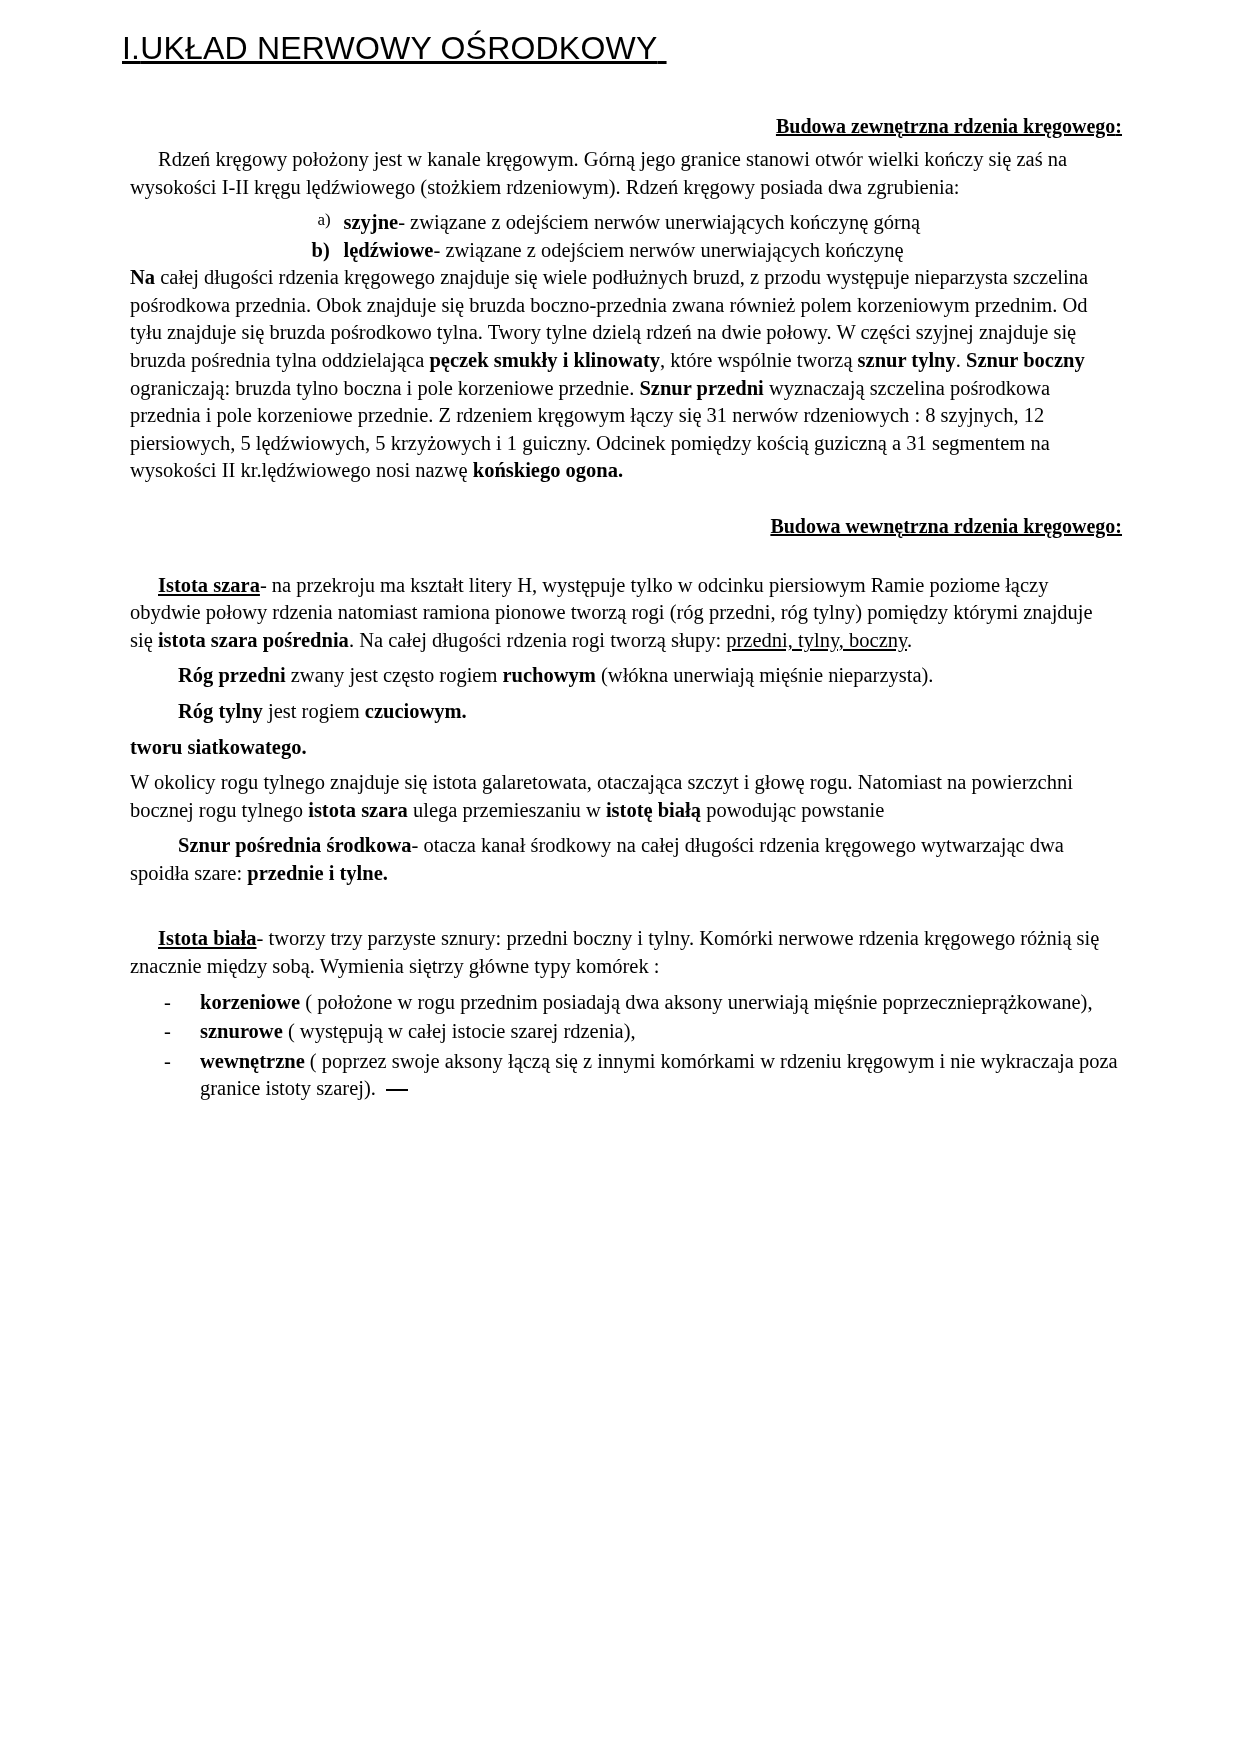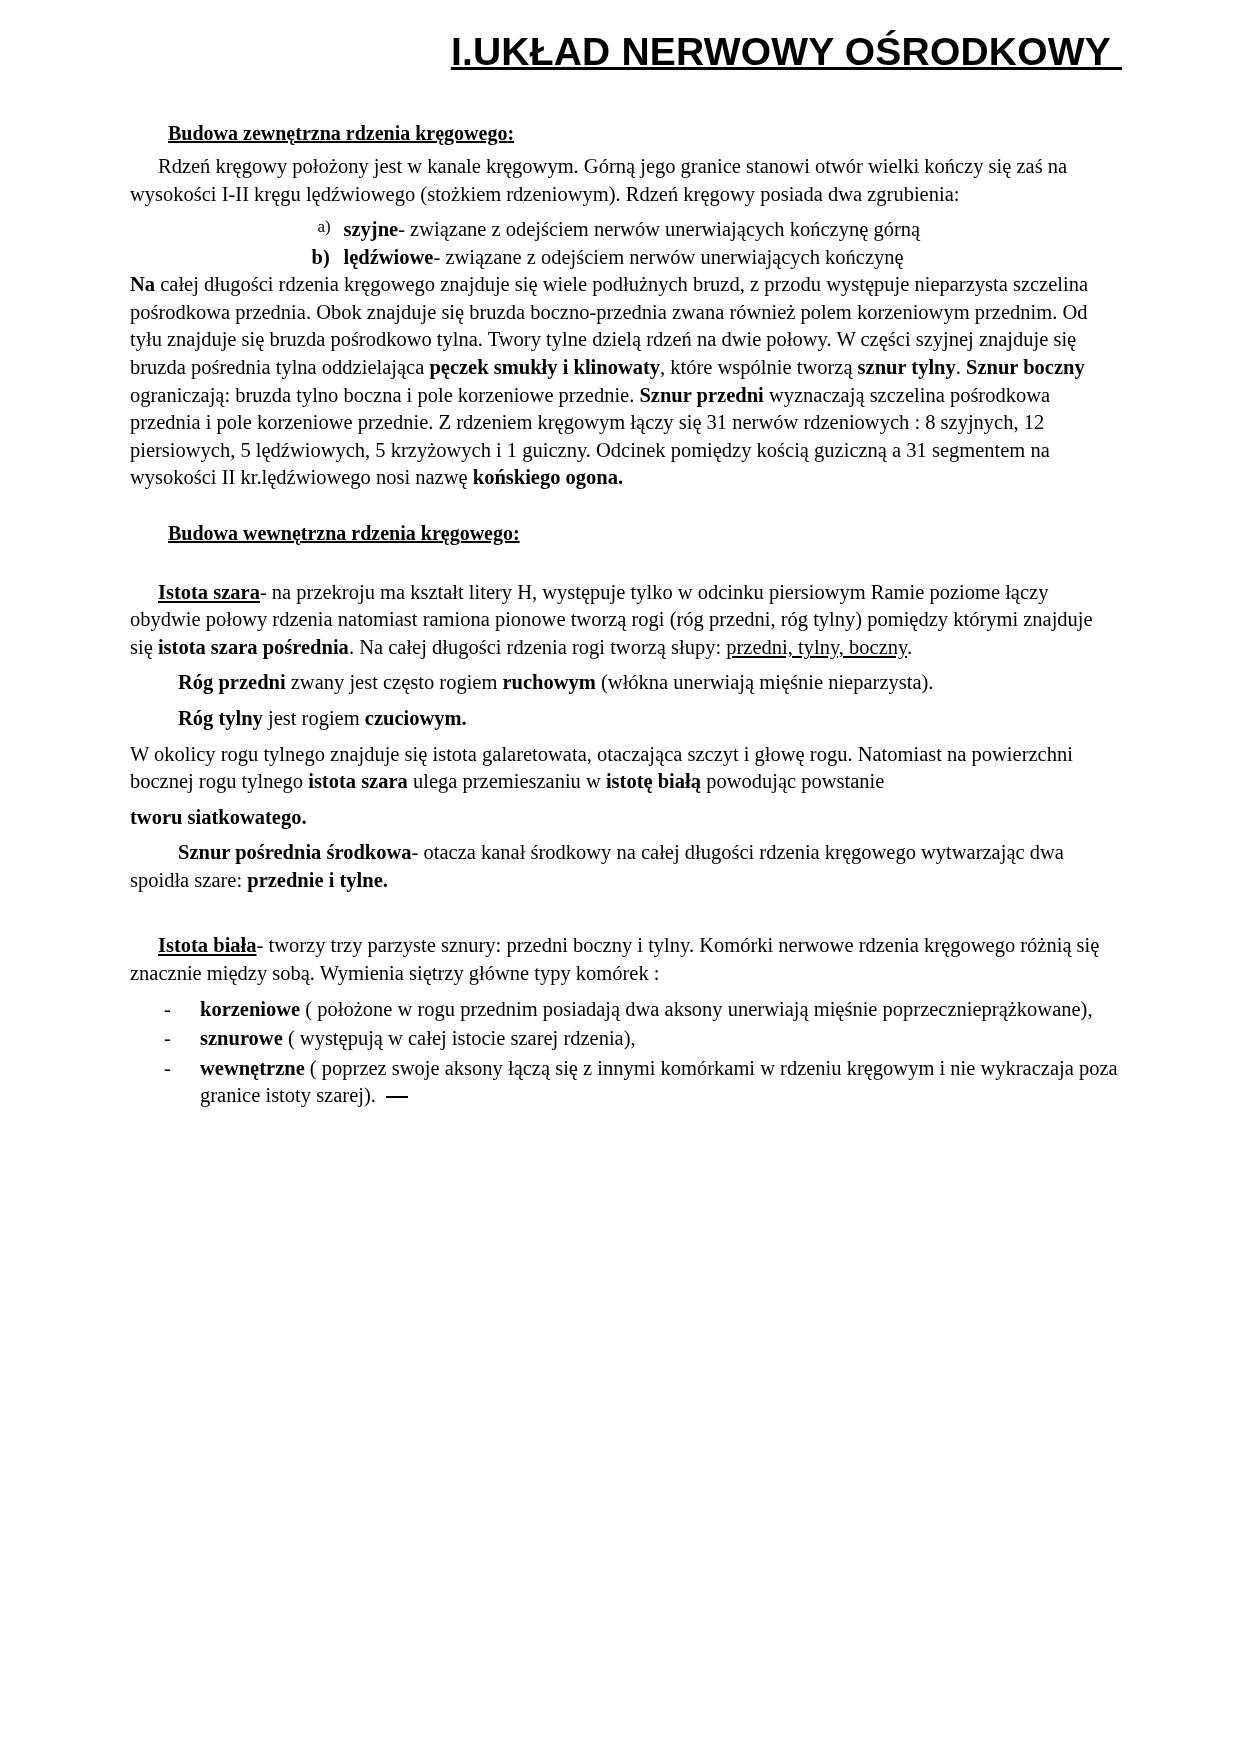--- a/index.html
+++ b/index.html
@@ -14,42 +14,43 @@
     color: #000000;
   }
   .page {
     width: 1240px;
     min-height: 1754px;
     box-sizing: border-box;
     padding: 26px 118px 40px 122px;
     background: #ffffff;
   }
   .doc-title {
-    text-align: right;
-    font-size: 39px;
-    font-weight: bold;
+    text-align: left;
+    font-size: 32px;
+    font-weight: normal;
     letter-spacing: 0.2px;
     margin: 4px 0 48px 0;
     font-family: "Liberation Sans", sans-serif;
   }
   .doc-title .u {
     text-decoration: underline;
   }
   .h-section {
     font-size: 25px;
     font-weight: bold;
     margin: 0 0 34px 18px;
     font-family: "Liberation Serif", serif;
     letter-spacing: 0.4px;
   }
   .h-sub {
     font-size: 20px;
     font-weight: bold;
     text-decoration: underline;
     margin: 0 0 4px 46px;
+    text-align: right;
   }
   .h-sub .nou { text-decoration: none; }
   p {
     font-size: 20.5px;
     line-height: 1.345;
     margin: 8px;
     text-align: left;
   }
   p.ind { text-indent: 28px; }
   p.block { margin-top: 0; }
@@ -146,24 +147,24 @@
 
   <p style="text-indent:48px">
     <b>Róg przedni</b><span> zwany jest często rogiem </span><b>ruchowym</b><span> (włókna unerwiają mięśnie nieparzysta).</span>
   </p>
 
   <p style="text-indent:48px">
     <b>Róg tylny</b><span> jest rogiem </span><b>czuciowym.</b>
   </p>
 
   <p>
-    <span>W okolicy rogu tylnego znajduje się istota galaretowata, otaczająca szczyt i głowę rogu. Natomiast na powierzchni bocznej rogu tylnego </span><b>istota szara</b><span> ulega przemieszaniu w </span><b>istotę białą</b><span> powodując powstanie</span>
+    <b>tworu siatkowatego.</b>
   </p>
   <p>
-    <b>tworu siatkowatego.</b>
+    <span>W okolicy rogu tylnego znajduje się istota galaretowata, otaczająca szczyt i głowę rogu. Natomiast na powierzchni bocznej rogu tylnego </span><b>istota szara</b><span> ulega przemieszaniu w </span><b>istotę białą</b><span> powodując powstanie</span>
   </p>
 
   <p style="text-indent:48px">
     <b>Sznur pośrednia środkowa</b><span>- otacza kanał środkowy na całej długości rdzenia kręgowego wytwarzając dwa spoidła szare: </span><b>przednie i tylne.</b>
   </p>
 
   <div class="gap-m"></div>
 
   <p class="ind">
     <b><u>Istota biała</u></b><span>- tworzy trzy parzyste sznury: przedni boczny i tylny. Komórki nerwowe rdzenia kręgowego różnią się znacznie między sobą. Wymienia siętrzy główne typy komórek :</span>

